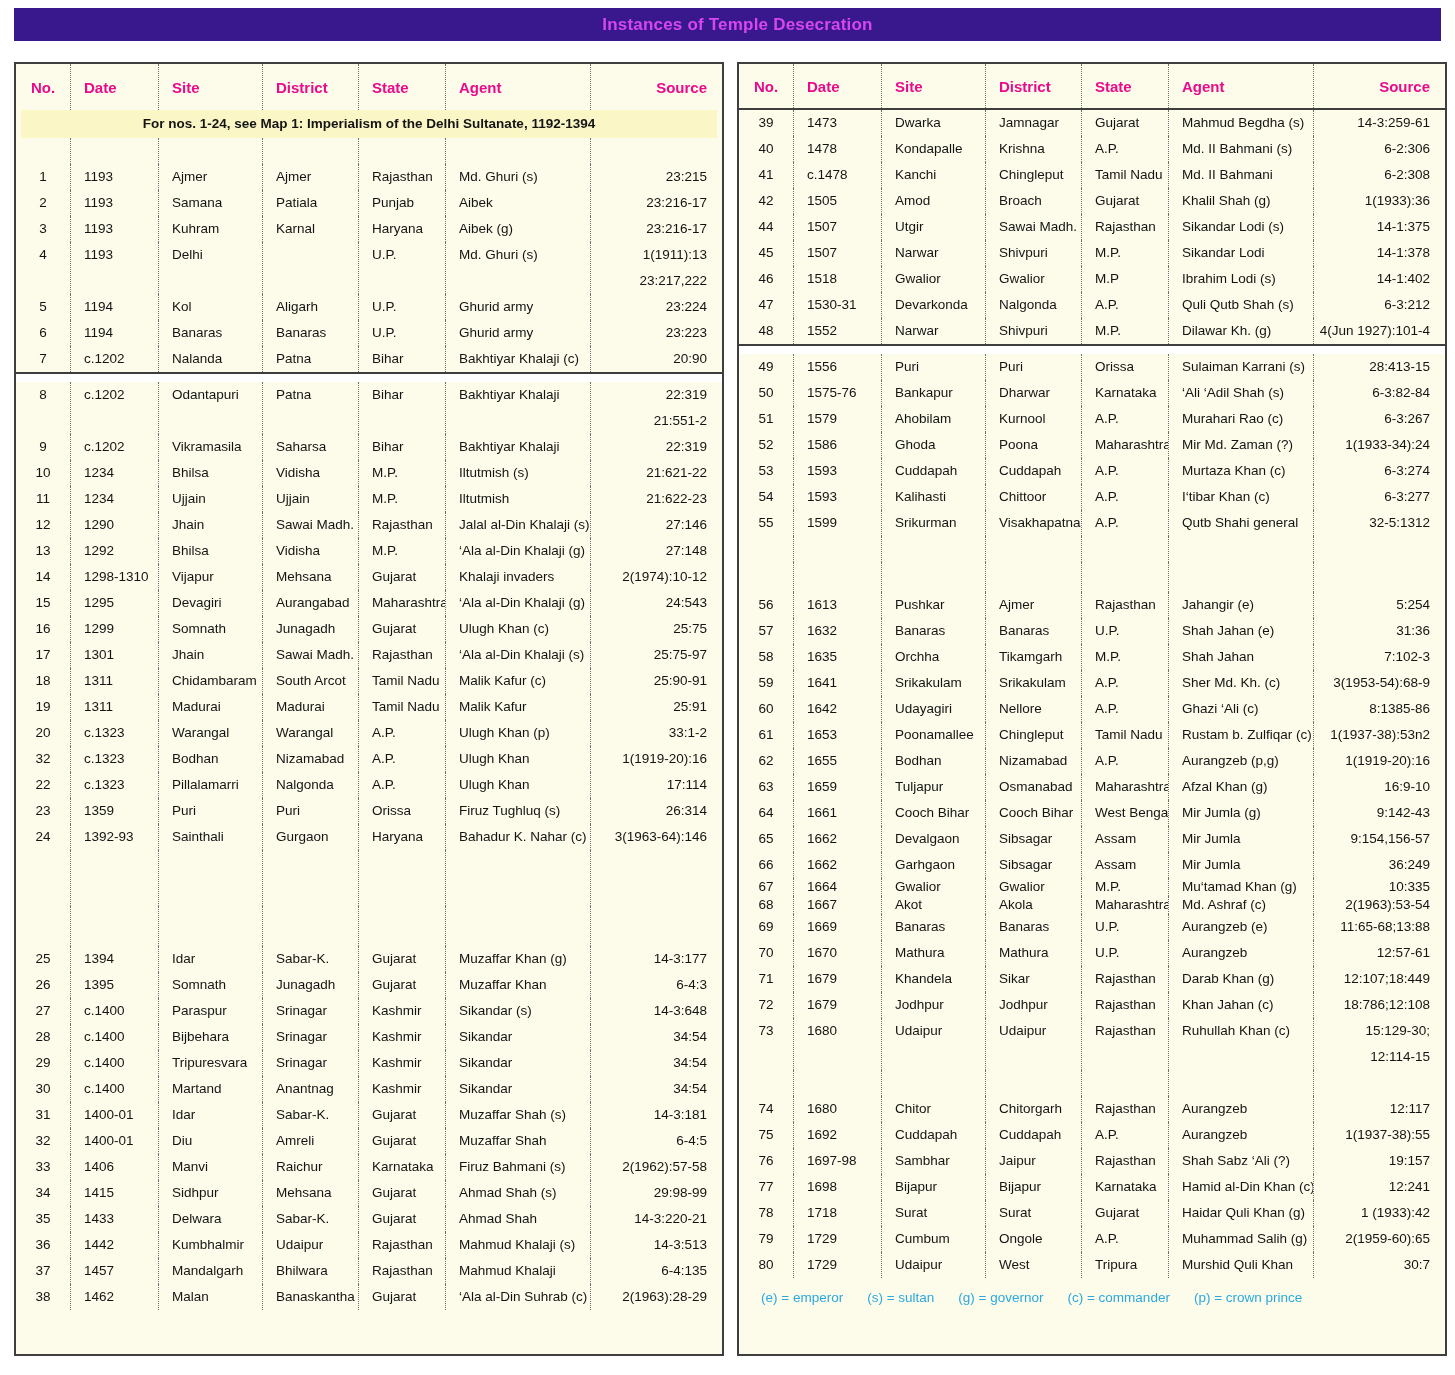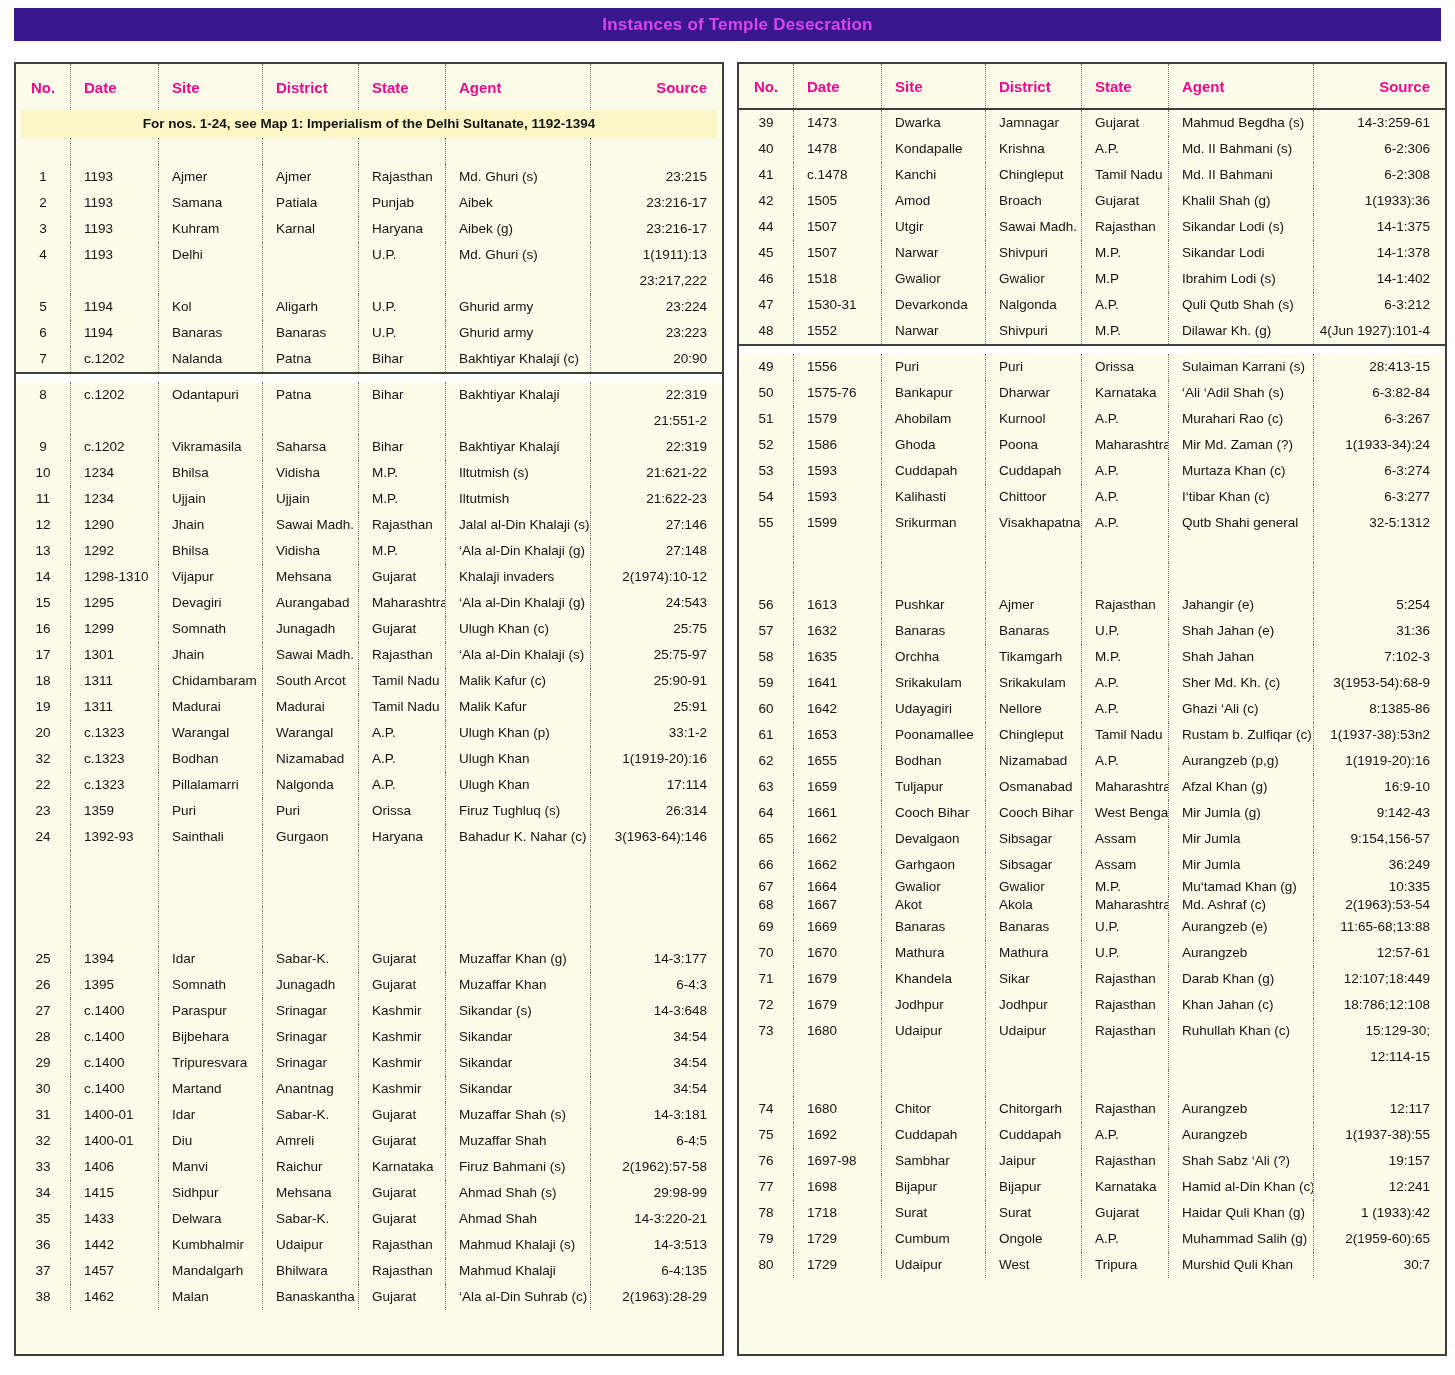--- a/index.html
+++ b/index.html
@@ -1023,16 +1023,17 @@
             <div class="c c-date">1729</div>
             <div class="c c-site">Udaipur</div>
             <div class="c c-district">West</div>
             <div class="c c-state">Tripura</div>
             <div class="c c-agent">Murshid Quli Khan</div>
             <div class="c c-source">
               <div class="src-line">30:7</div>
             </div>
           </div>
         </div>
+      <div class="legend" id="legend"><span class="legend-item">(e) = emperor</span><span class="legend-item">(s) = sultan</span><span class="legend-item">(g) = governor</span><span class="legend-item">(c) = commander</span><span class="legend-item">(p) = crown prince</span></div>
     </section>
 
   </div>
 </div>
 
 </body></html>

